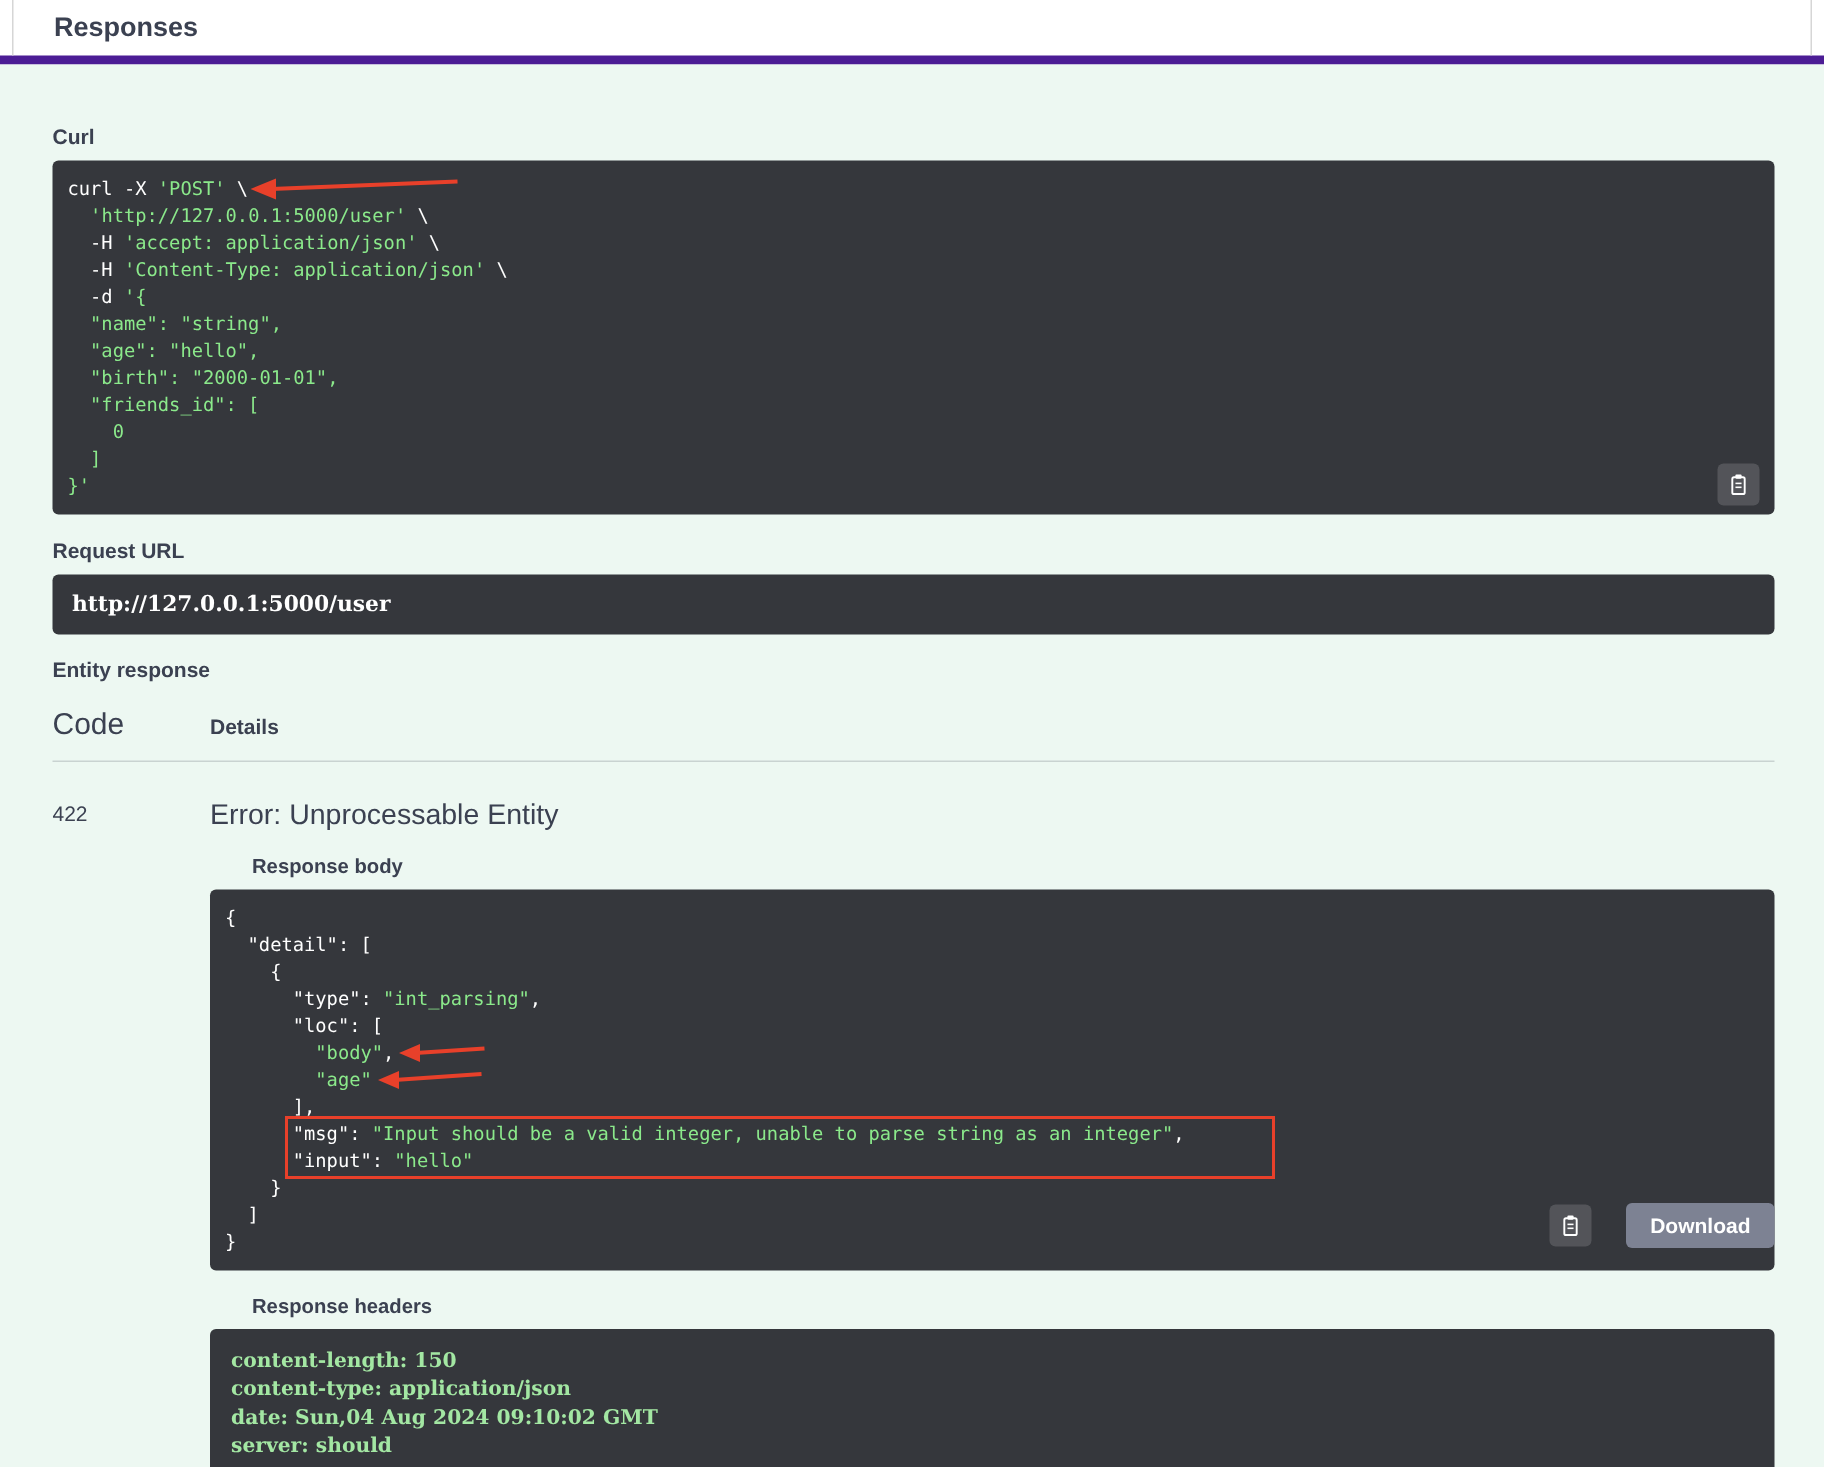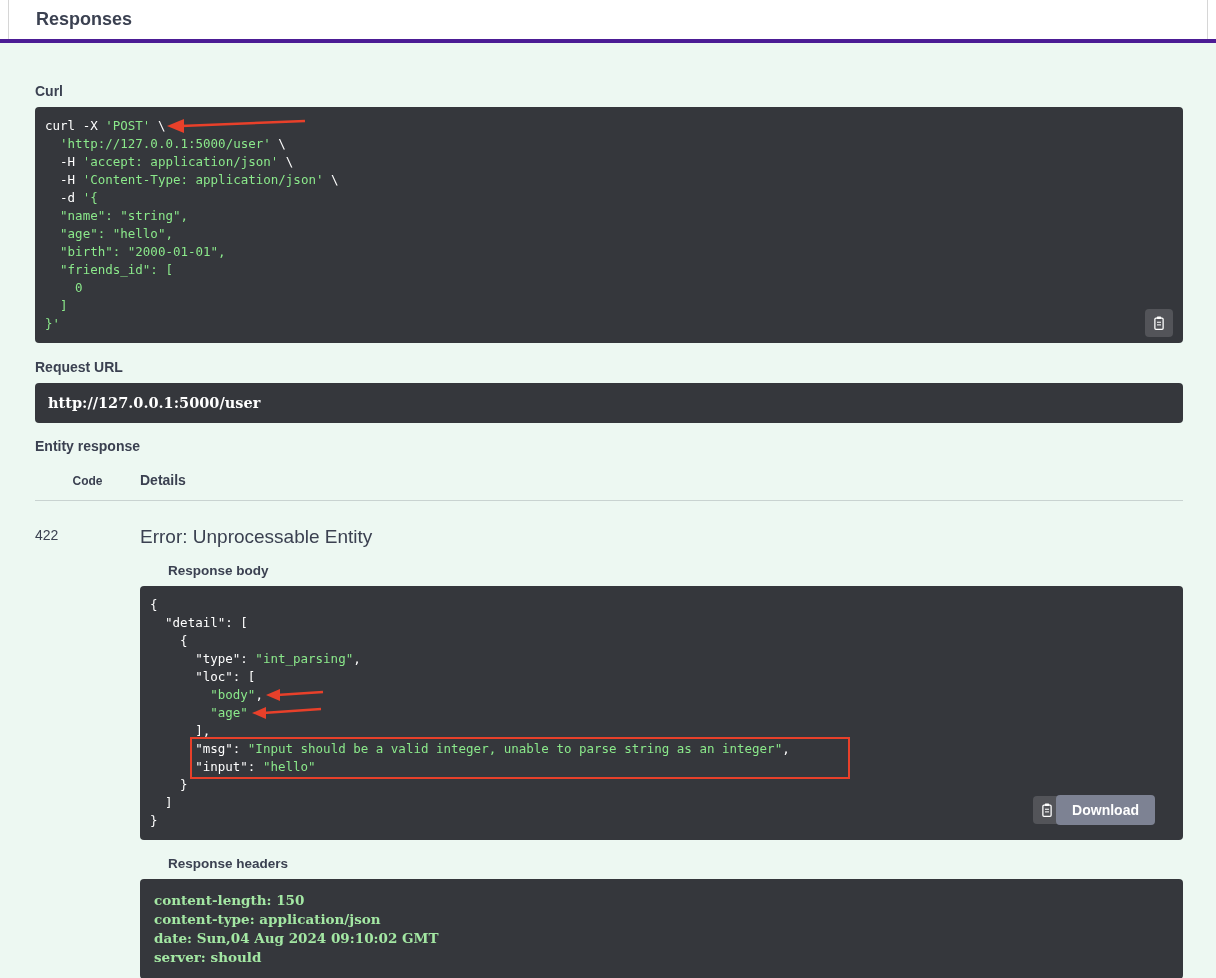--- a/index.html
+++ b/index.html
@@ -13,21 +13,21 @@
     --download-bg:#7d8293;
   }
   *{box-sizing:border-box;}
   html,body{margin:0;padding:0;}
   body{
     width:1216px;height:978px;overflow:hidden;background:#ffffff;
     font-family:"Liberation Sans",sans-serif;color:var(--text-dark);
   }
   
   .section-header{
-    height:43px;background:#ffffff;border-bottom:4px solid #4c1d95;
+    height:43px;background:#ffffff;border-bottom:6px solid #4c1d95;
     box-shadow:0 1px 2px rgba(0,0,0,.06);
   }
   .header-inner{
     margin:0 8px;height:100%;display:flex;align-items:center;
     border-left:1px solid #d6d6d6;border-right:1px solid #d6d6d6;
     padding-left:27px;
   }
   .header-inner h4{margin:0;font-size:18px;font-weight:700;color:var(--text-dark);}
   
   .responses-body{
@@ -66,36 +66,36 @@
   
   .mt16{margin-top:16px;}
   .mt15{margin-top:15px;}
   .mt14{margin-top:14px;}
   
   .rt-head{
     display:grid;grid-template-columns:105px 1fr;align-items:baseline;
     margin-top:18px;padding-bottom:12px;
     border-bottom:1px solid rgba(59,65,81,.2);
   }
-  .code-h{font-size:12px;font-weight:700;text-align:center;}
+  .code-h{font-size:20px;font-weight:400;}
   .details-h{font-size:14px;font-weight:700;}
   .rt-row{display:grid;grid-template-columns:105px 1fr;padding-top:24px;}
   .status-code{font-size:14px;line-height:21px;}
   .status-text{font-size:19px;font-weight:400;line-height:24px;color:var(--text-dark);}
   
   .copy-btn{
     position:absolute;width:28px;height:28px;border:none;border-radius:4px;
     background:rgba(255,255,255,.15);cursor:pointer;padding:4px;
     display:flex;align-items:center;justify-content:center;
   }
   .copy-btn svg{display:block;}
   .curl-copy{right:10px;bottom:6px;}
   .body-copy{right:122px;bottom:16px;}
   .download-btn{
-    position:absolute;right:28px;bottom:15px;height:30px;
+    position:absolute;right:0;bottom:15px;height:30px;
     background:var(--download-bg);color:#ffffff;border:none;border-radius:4px;
     font-family:"Liberation Sans",sans-serif;font-size:14px;font-weight:700;
     padding:0 16px;cursor:pointer;
   }
   
   .anno{position:absolute;pointer-events:none;}
   .anno line{stroke:var(--anno-red);stroke-width:2.6;}
   .anno polygon{fill:var(--anno-red);}
   .anno-box{
     position:absolute;border:2px solid var(--anno-red);

